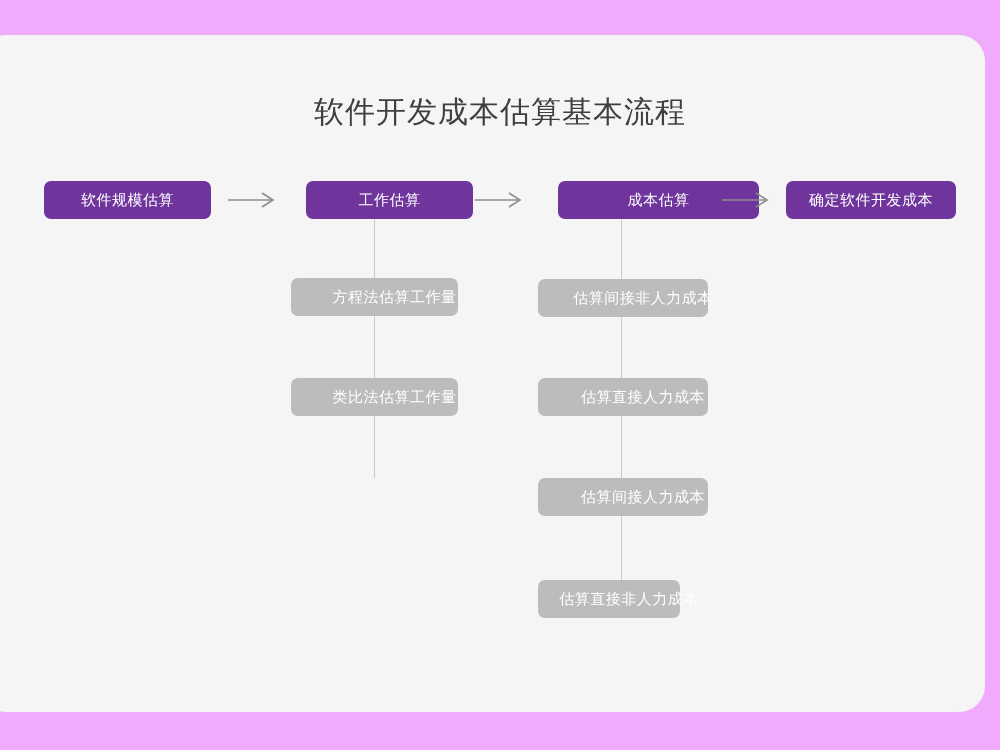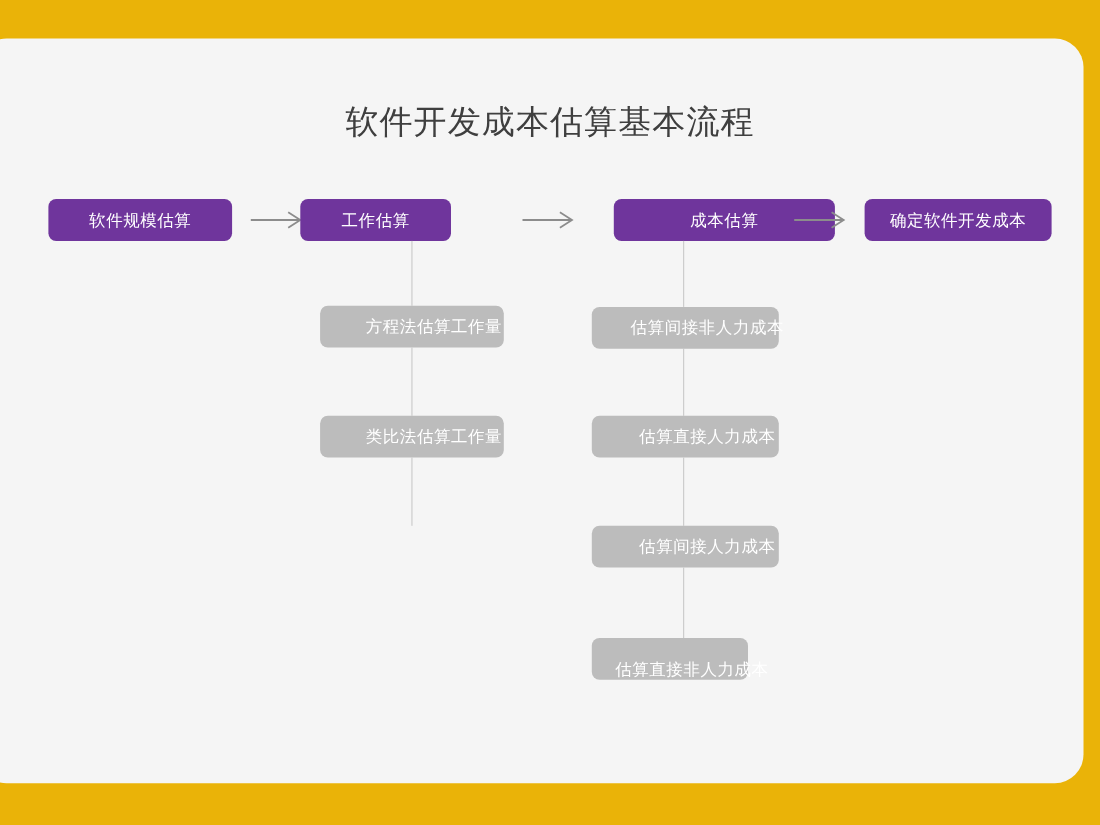--- a/index.html
+++ b/index.html
@@ -10,21 +10,21 @@
   body {
     width: 1000px;
     height: 750px;
     font-family: "DejaVu Sans", "Liberation Sans", sans-serif;
     overflow: hidden;
   }
   #canvas {
     position: relative;
     width: 1000px;
     height: 750px;
-    background: #eab308;
+    background: #f0abfc;
   }
   
   #card {
     position: absolute;
     left: -20px;
     top: 35px;
     width: 1005px;
     height: 677px;
     background: #f5f5f5;
     border-radius: 26px;
@@ -47,20 +47,21 @@
   .node {
     position: absolute;
     display: flex;
     align-items: center;
     justify-content: center;
     border-radius: 7px;
     font-size: 15px;
     line-height: 18px;
     white-space: nowrap;
     box-sizing: border-box;
+    font-family: Liberation Serif, serif;
   }
   .node.primary {
     background: #6f359c;
     color: #ffffff;
     height: 38px;
     letter-spacing: 0.5px;
   }
   .node.secondary {
     background: #bcbcbc;
     color: #ffffff;
@@ -98,21 +99,21 @@
     <span>软件规模估算</span>
   </div>
 
   <div class="arrow" style="left:228px; width:48px;">
     <svg width="48" height="24" viewBox="0 0 48 24">
       <line x1="0" y1="12" x2="44" y2="12" stroke="#8c8c8c" stroke-width="1.6"></line>
       <polyline points="34,5 45,12 34,19" fill="none" stroke="#8c8c8c" stroke-width="1.6"></polyline>
     </svg>
   </div>
 
-  <div class="node primary" style="left:273px; top:181px; width:137px;">
+  <div class="node primary" style="left:306px; top:181px; width:167px;">
     <span>工作估算</span>
   </div>
 
   <div class="arrow" style="left:475px; width:48px;">
     <svg width="48" height="24" viewBox="0 0 48 24">
       <line x1="0" y1="12" x2="44" y2="12" stroke="#8c8c8c" stroke-width="1.6"></line>
       <polyline points="34,5 45,12 34,19" fill="none" stroke="#8c8c8c" stroke-width="1.6"></polyline>
     </svg>
   </div>
 
@@ -154,17 +155,17 @@
   </div>
 
   <div class="node secondary" style="left:538px; top:478px; width:170px;">
     <span>估算间接人力成本</span>
   </div>
 
   <div class="node secondary" style="left:538px; top:378px; width:170px;">
     <span>估算直接人力成本</span>
   </div>
 
-  <div class="node secondary" style="left:538px; top:580px; width:142px;align-items:flex-end;">
+  <div class="node secondary" style="left:538px; top:580px; width:142px;">
     <span>估算直接非人力成本</span>
   </div>
 
 </div>
 
 </body></html>

